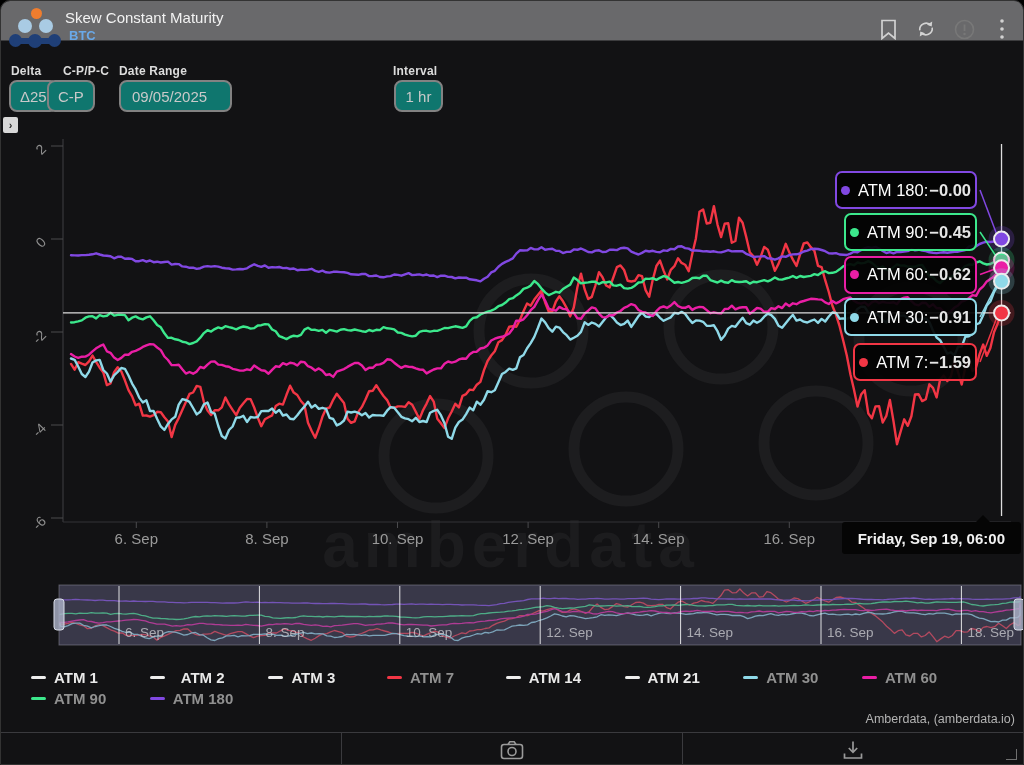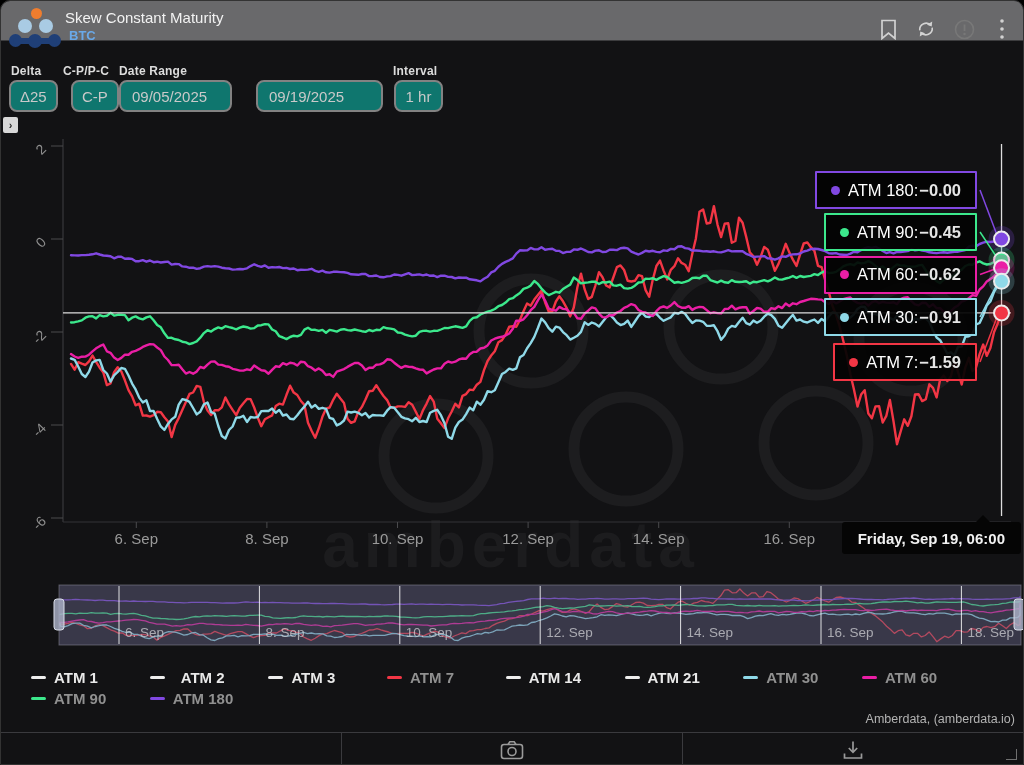--- a/index.html
+++ b/index.html
@@ -19,22 +19,22 @@
   .filters{position:absolute;left:0;top:57px;width:100%;height:58px;}
   .flabel{position:absolute;top:6px;font-size:12px;font-weight:700;color:#dcdcdc;letter-spacing:.2px;}
   .fbtn{position:absolute;top:22px;height:32px;background:#0f766e;border:2px solid #828282;border-radius:8px;
         color:#c9c9c9;font-size:15px;display:flex;align-items:center;justify-content:center;padding:0 9px;cursor:pointer;}
   .fbtn.date{justify-content:flex-start;padding-left:11px;}
   .expander{position:absolute;left:2px;top:116px;width:15px;height:16px;background:#d8d8d8;border-radius:2px;
             color:#2c2c2c;font-size:11px;font-weight:700;display:flex;align-items:center;justify-content:center;cursor:pointer;z-index:5;}
   
   #chart-svg{position:absolute;left:0;top:0;pointer-events:none;}
   
-  .tt{position:absolute;right:46px;height:38px;background:rgba(3,3,3,.93);border:2px solid;border-radius:1px;
-      display:flex;align-items:center;padding:0 14px;white-space:nowrap;z-index:6;}
+  .tt{position:absolute;right:46px;height:38px;background:rgba(3,3,3,.93);border:2px solid;border-radius:7px;
+      display:flex;align-items:center;padding:0 4px;white-space:nowrap;z-index:6;}
   .tt .dot{width:9px;height:9px;border-radius:50%;margin-right:8px;flex:none;}
   .tt .lab{color:#fff;font-size:16.5px;}
   .tt .val{color:#e5e5e5;font-size:16.5px;font-weight:700;margin-left:1px;}
   .datett{position:absolute;right:2px;top:521px;height:32px;background:#050505;border-radius:3px;z-index:6;
           color:#f2f2f2;font-size:15px;font-weight:600;display:flex;align-items:center;padding:0 16px;}
   .datett .arrow{position:absolute;top:-7px;left:134px;width:0;height:0;border-left:7px solid transparent;
           border-right:7px solid transparent;border-bottom:7px solid #050505;}
   
   .legend{position:absolute;left:0;top:660px;width:100%;height:48px;}
   .litem{position:absolute;display:flex;align-items:center;cursor:pointer;height:16px;}
@@ -94,25 +94,24 @@
         </svg>
       </span>
     </div>
   </div>
 
   <div class="filters">
     <div class="flabel" style="left:10px">Delta</div>
     <div class="fbtn" style="left:8px;min-width:41px">Δ25</div>
 
     <div class="flabel" style="left:62px">C-P/P-C</div>
-    <div class="fbtn" style="left:70px;min-width:45px">C-P</div>
+    <div class="fbtn" style="left:46px;min-width:45px">C-P</div>
 
     <div class="flabel" style="left:118px">Date Range</div>
     <div class="fbtn date" style="left:118px;width:113px">09/05/2025</div>
-    <div class="fbtn date" style="left:255px;width:127px">09/19/2025</div>
 
     <div class="flabel" style="left:392px">Interval</div>
     <div class="fbtn" style="left:393px;min-width:49px">1 hr</div>
   </div>
 
   <div class="expander">›</div>
 
   <svg id="chart-svg" width="1024" height="765">
       <defs>
         <clipPath id="plotClip">

